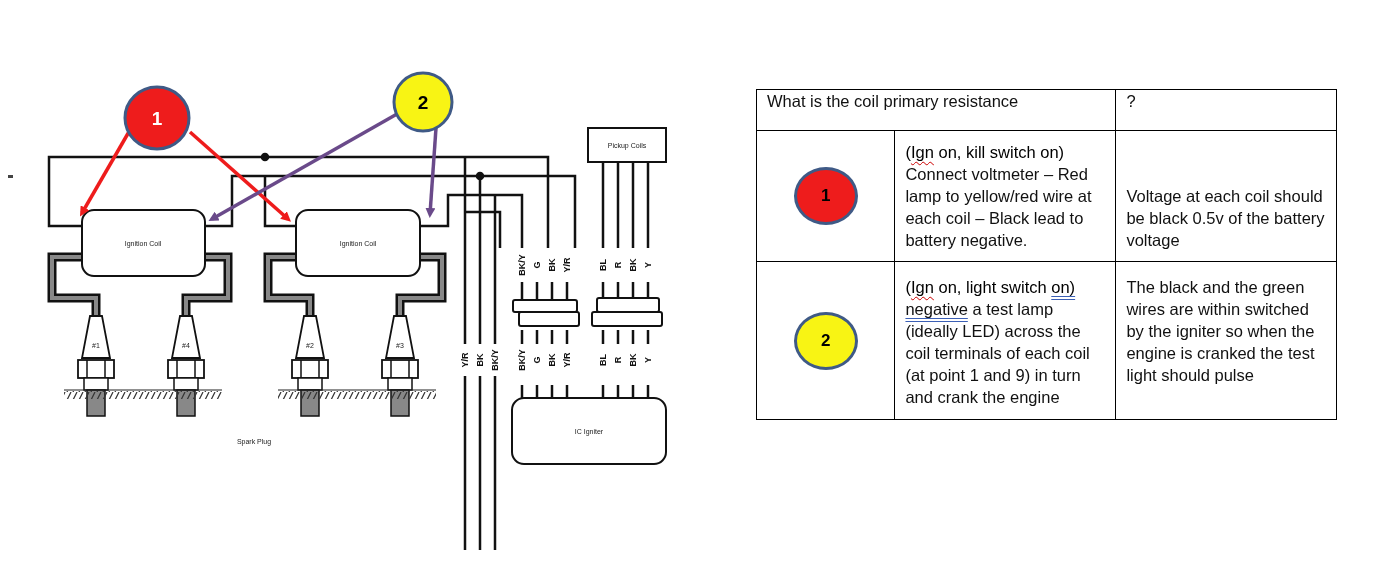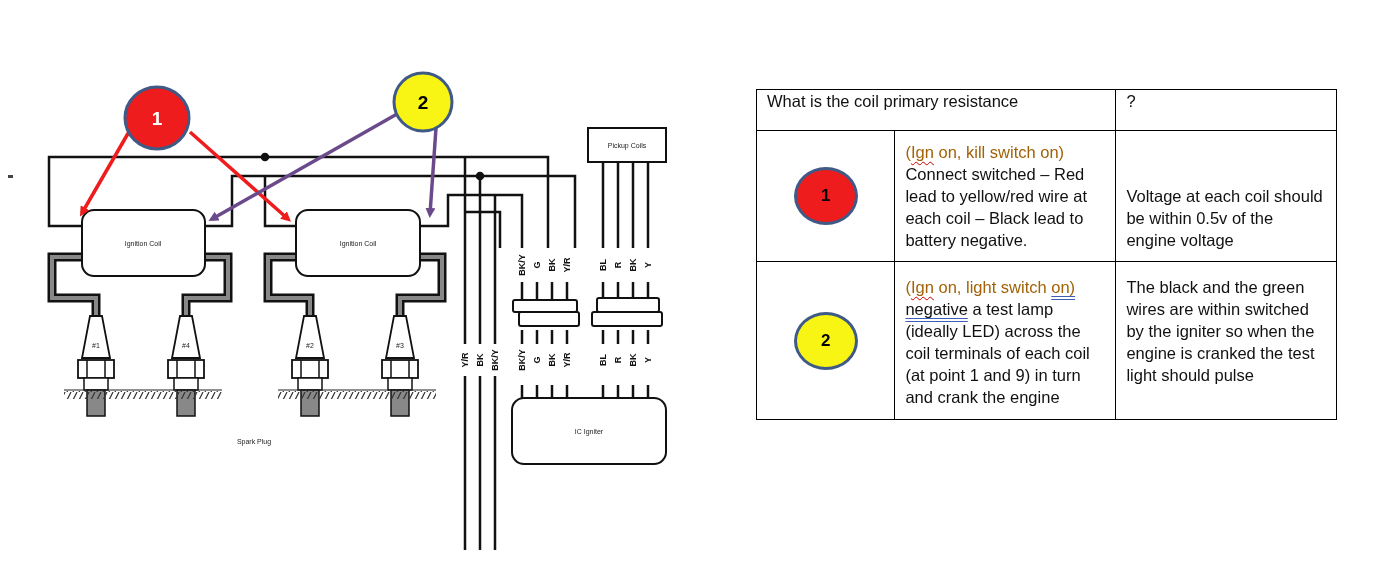--- a/index.html
+++ b/index.html
@@ -8,21 +8,21 @@
   #diagram text { font-family: "Liberation Sans", sans-serif; }
   .tiny { font-size: 7px; fill: #222; }
   .wirelbl { font-size: 9px; font-weight: bold; fill: #111; }
   .badge-num { font-size: 19px; font-weight: bold; }
   table.info { position: absolute; left: 756px; top: 89px; border-collapse: collapse; width: 581px; }
   table.info td { border: 1px solid #000; font-size: 16.5px; color: #111; vertical-align: top; padding: 0 10px; line-height: 22px; }
   .q-row td { height: 40px; vertical-align: middle; }
   .q-row td.q { width: 347px; }
   .badge-cell { width: 120px; text-align: center; vertical-align: middle !important; }
   .step-text { width: 206px; padding-top: 10px !important; padding-bottom: 10px !important; }
-  .red-note { color: #a16207; }
+  .red-note { color: #000000; }
   .squig { text-decoration: underline wavy #c00; text-decoration-thickness: 1px; text-underline-offset: 3px; }
   .dbl { text-decoration: underline double #3b5fb5; text-underline-offset: 3px; }
   .badge { display: inline-block; width: 64px; height: 58px; border-radius: 50%; border: 3px solid #3f5a86; box-sizing: border-box; line-height: 52px; font-weight: bold; font-size: 17px; color: #000; text-align: center; }
 </style>
 </head>
 <body>
 
 <svg id="diagram" viewBox="0 0 740 576" xmlns="http://www.w3.org/2000/svg">
   <defs>
     <marker id="arrRed" markerWidth="10" markerHeight="10" refX="6" refY="5" orient="auto" markerUnits="userSpaceOnUse">
@@ -238,24 +238,24 @@
       <tr class="q-row">
     <td class="q" colspan="2">What is the coil primary resistance</td>
     <td>?</td>
   </tr>
   <tr style="height:131px">
     <td class="badge-cell">
       <span class="badge" style="background:#ee1c1c">1</span>
     </td>
     <td class="step-text">
       <span class="red-note"><span>(</span><span class="squig">Ign</span><span> on, kill switch on)</span></span><br>
-      <span>Connect switched – Red lead to yellow/red wire at each coil – Black lead to battery negative.</span>
+      <span>Connect voltmeter – Red lamp to yellow/red wire at each coil – Black lead to battery negative.</span>
     </td>
     <td class="step-text" style="padding-top:32px !important">
-      <div style="padding-top:22px">Voltage at each coil should be within 0.5v of the engine voltage</div>
+      <div style="padding-top:22px">Voltage at each coil should be black 0.5v of the battery voltage</div>
     </td>
   </tr>
   <tr style="height:158px">
     <td class="badge-cell">
       <span class="badge" style="background:#f8f414">2</span>
     </td>
     <td class="step-text" style="padding-top:14px !important">
       <span class="red-note"><span>(</span><span class="squig">Ign</span><span> on, light switch </span><span class="dbl">on)</span></span><br>
       <span class="dbl">negative</span><span> a test lamp (ideally LED) across the coil terminals of each coil (at point 1 and 9) in turn and crank the engine</span>
     </td>

